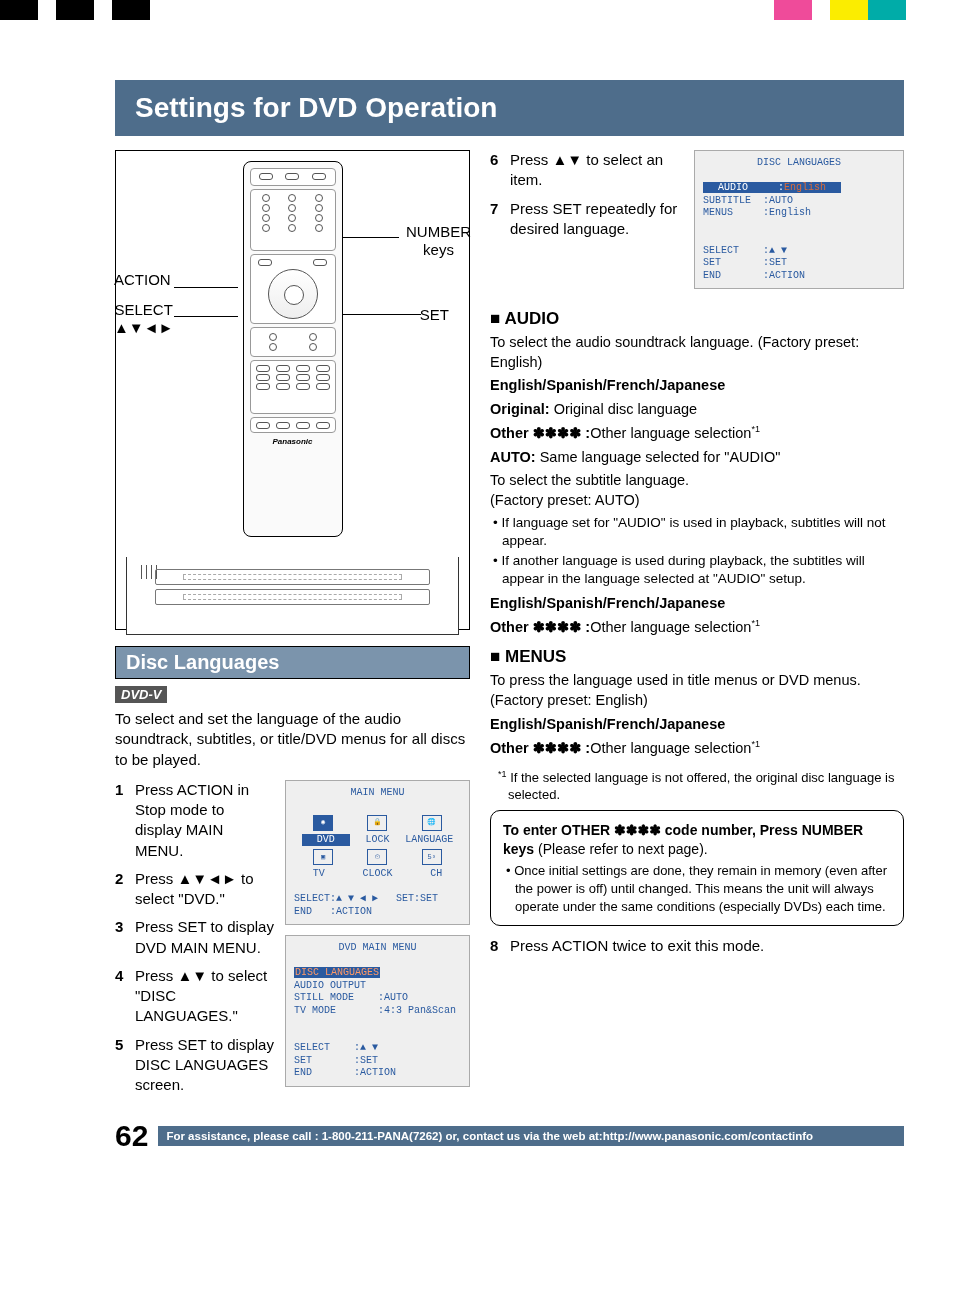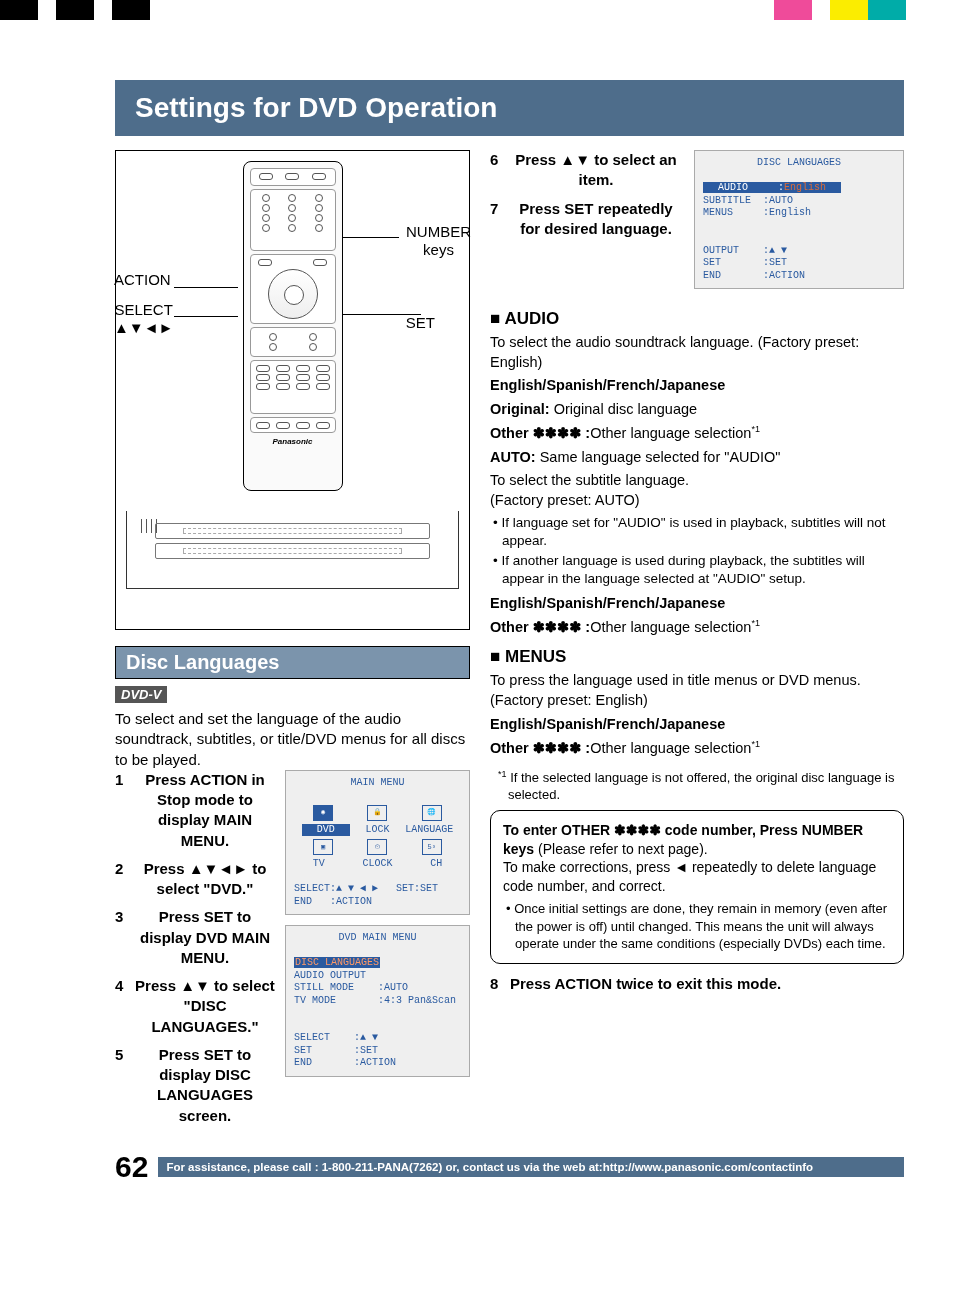--- a/index.html
+++ b/index.html
@@ -6,40 +6,40 @@
   body { font-family: Arial, Helvetica, sans-serif; background: #fff; width: 954px; }
   .color-bar { display: flex; height: 20px; width: 100%; margin-bottom: 60px; }
   .cb { height: 20px; }
   .page { padding: 0 50px 20px 115px; position: relative; }
   .title-bar { background: #4e6d8b; color: #fff; font-size: 28px; font-weight: bold; padding: 12px 20px; margin-bottom: 14px; }
   .columns { display: flex; gap: 20px; }
   .col-left { width: 355px; }
   .col-right { flex: 1; }
   .remote-box { border: 1.5px solid #000; padding: 10px 8px 0 8px; height: 480px; position: relative; }
   .remote-label { position: absolute; font-size: 15px; text-align: center; line-height: 1.2; }
-  .remote-body { width: 100px; height: 330px; border: 1.5px solid #000; border-radius: 8px; margin: 0 auto; background: #fafafa; position: relative; padding: 6px; }
+  .remote-body { width: 100px; height: 376px; border: 1.5px solid #000; border-radius: 8px; margin: 0 auto; background: #fafafa; position: relative; padding: 6px; }
   .remote-section { border: 1px solid #999; border-radius: 4px; margin-bottom: 3px; padding: 2px; font-size: 5px; text-align: center; color: #444; background: #fff; }
   .btn-row { display: flex; justify-content: space-around; margin: 2px 0; }
   .rbtn { width: 8px; height: 8px; border: 0.8px solid #555; border-radius: 50%; background: #fff; }
   .rbtn-oval { width: 14px; height: 7px; border: 0.8px solid #555; border-radius: 3px; background: #fff; }
   .dpad { width: 50px; height: 50px; border: 1.5px solid #555; border-radius: 50%; margin: 3px auto; position: relative; background: linear-gradient(#fff,#eee); }
   .dpad-center { width: 20px; height: 20px; border: 1px solid #555; border-radius: 50%; position: absolute; top: 15px; left: 15px; background: #fff; }
   .device-box { border: 1px solid #333; border-top: none; height: 78px; position: relative; background: #fff; padding: 8px; }
   .slot { border: 1px solid #777; height: 16px; margin: 4px 20px; border-radius: 2px; position: relative; }
   .slot-inner { position: absolute; left: 10%; right: 10%; top: 4px; bottom: 4px; border: 1px dashed #aaa; }
   .panel-lines { position: absolute; left: 10px; top: 8px; width: 30px; }
   .panel-lines span { display: block; border-left: 1px solid #555; height: 14px; margin-left: 4px; float: left; }
   .section-hdr { background: #7b94ac; color: #fff; font-size: 20px; font-weight: bold; padding: 4px 10px; border: 1.5px solid #000; border-bottom: none; margin-top: 16px; }
   .section-rule { border-top: 1.5px solid #000; margin-bottom: 6px; }
   .dvd-badge { display: inline-block; background: #555; color: #fff; font-weight: bold; font-size: 13px; padding: 1px 6px; font-style: italic; margin-bottom: 6px; }
-  .intro { font-size: 15px; line-height: 1.35; }
+  .intro { font-size: 15px; line-height: 1.35; margin-bottom: 10px; }
   .steps { font-size: 15px; line-height: 1.35; }
   .step { display: flex; margin-bottom: 8px; }
   .step-num { font-weight: bold; width: 20px; flex-shrink: 0; }
-  .step-text { font-weight: bold; text-align: center; }
+  .step-text { font-weight: normal; }
   .osd { font-family: "Courier New", monospace; font-size: 10px; background: #efefef; border: 0.5px solid #aaa; padding: 6px 8px; margin-bottom: 10px; line-height: 1.25; color: #2a5aa0; white-space: pre; }
   .osd .hl { background: #2a5aa0; color: #fff; padding: 0 15px; }
   .osd .hlred { background: #2a5aa0; color: #ff9966; padding: 0 1px; }
   .osd .title { color: #2a5aa0; text-align: center; display: block; }
   .osd .red { color: #d96b3a; }
   .h3 { font-size: 17px; font-weight: bold; margin: 10px 0 4px 0; }
   .sqbullet::before { content: "■ "; }
   .body-text { font-size: 14.5px; line-height: 1.35; margin-bottom: 4px; }
   .bold { font-weight: bold; }
   .note-list { font-size: 13.5px; line-height: 1.3; padding-left: 12px; margin: 2px 0 6px 0; }
@@ -85,21 +85,21 @@
 <div class="columns">
 
   <div class="col-left">
 
     <div class="remote-box">
       <div class="remote-label" style="left:-2px; top:120px;">ACTION</div>
       <div class="remote-label" style="left:-2px; top:150px; white-space:pre;">SELECT
 ▲▼◄►</div>
       <div class="remote-label" style="right:-2px; top:72px; white-space:pre;">NUMBER
 keys</div>
-      <div class="remote-label" style="right:34px; top:155px;margin-top:8px;">SET</div>
+      <div class="remote-label" style="right:20px; top:155px;">SET</div>
 
       <div class="remote-lead" style="left:58px; top:136px; width:64px;"></div>
       <div class="remote-lead" style="left:58px; top:165px; width:64px;"></div>
       <div class="remote-lead" style="right:70px; top:86px; width:60px;"></div>
       <div class="remote-lead" style="right:48px; top:163px; width:78px;"></div>
 
       <div class="remote-body">
         <div class="remote-section" style="height:18px;">
           <div class="btn-row">
                 <div class="rbtn-oval"></div>
@@ -258,21 +258,21 @@
               <span class="step-text">Press SET repeatedly for desired language.</span>
             </div>
       </div>
       <div class="right-osd">
         <div class="osd"><span class="title">DISC LANGUAGES</span>
 <span class="hl"><span style="color:#fff">AUDIO     :</span><span class="red">English</span></span>
 <span>SUBTITLE  :AUTO
 MENUS     :English</span>
 
 
-<span>OUTPUT    :▲ ▼
+<span>SELECT    :▲ ▼
 SET       :SET
 END       :ACTION</span></div>
       </div>
     </div>
 
     <h3 class="h3 sqbullet">AUDIO</h3>
     <p class="body-text">To select the audio soundtrack language. (Factory preset: English)</p>
     <p class="body-text bold">English/Spanish/French/Japanese</p>
     <p class="body-text"><span class="bold">Original:</span><span> Original disc language</span></p>
     <p class="body-text"><span class="bold">Other ✽✽✽✽ :</span><span>Other language selection</span><span class="sup">*1</span></p>
@@ -289,21 +289,20 @@
 
     <h3 class="h3 sqbullet">MENUS</h3>
     <p class="body-text">To press the language used in title menus or DVD menus. (Factory preset: English)</p>
     <p class="body-text bold">English/Spanish/French/Japanese</p>
     <p class="body-text"><span class="bold">Other ✽✽✽✽ :</span><span>Other language selection</span><span class="sup">*1</span></p>
 
     <p class="footnote"><span class="sup">*1</span> <span>If the selected language is not offered, the original disc language is selected.</span></p>
 
     <div class="callout">
       <p><span class="bold">To enter OTHER ✽✽✽✽ code number, Press NUMBER keys</span><span> (Please refer to next page).</span></p>
-      <p>To make corrections, press ◄ repeatedly to delete language code number, and correct.</p>
       <ul>
             <li>Once initial settings are done, they remain in memory (even after the power is off) until changed. This means the unit will always operate under the same conditions (especially DVDs) each time.</li>
           </ul>
     </div>
 
     <div class="steps">
       <div class="step">
             <span class="step-num">8</span>
             <span class="step-text">Press ACTION twice to exit this mode.</span>
           </div>

